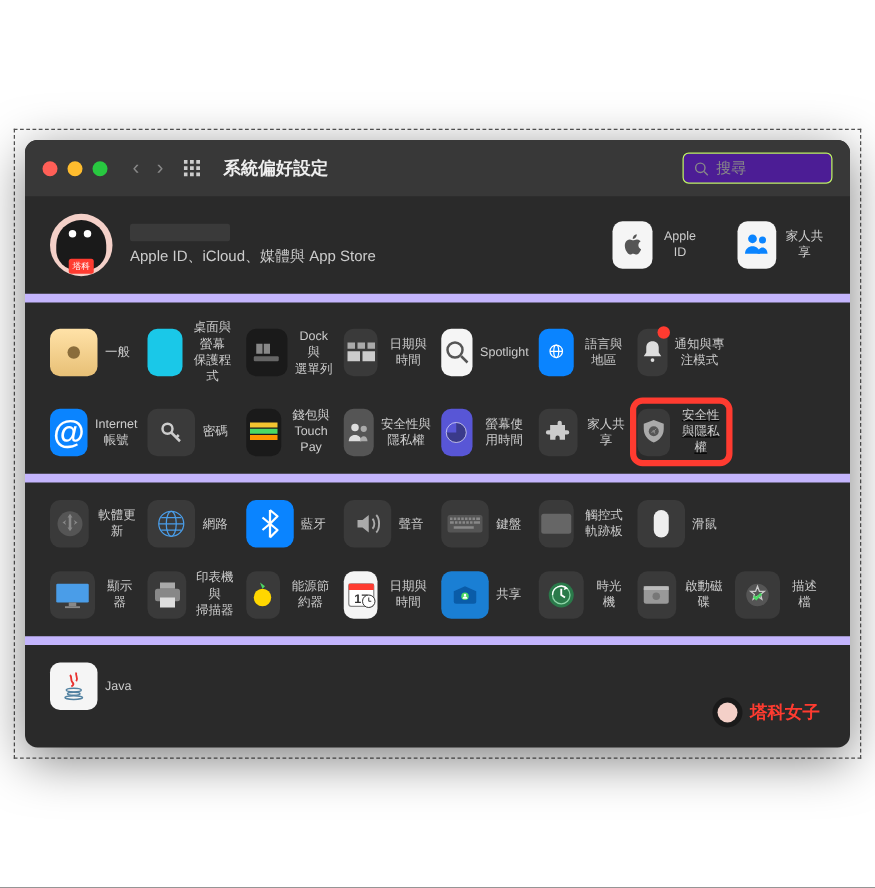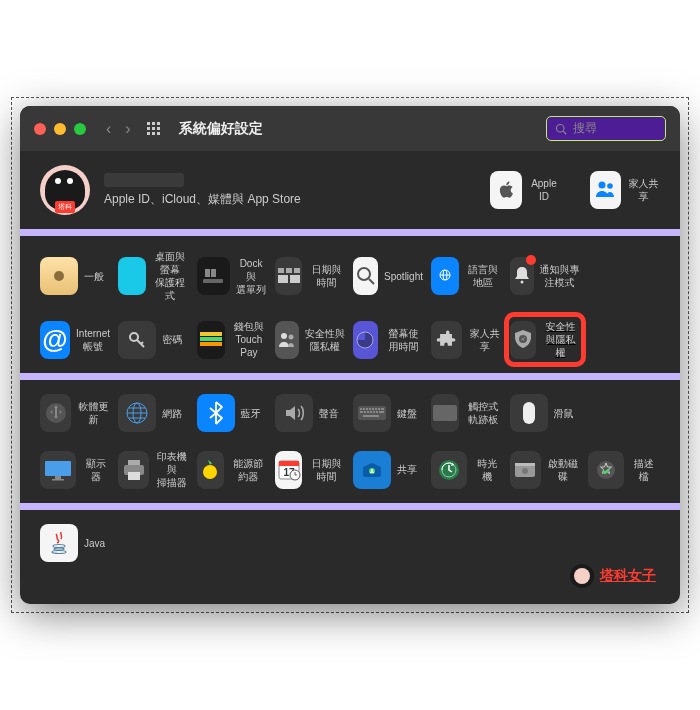--- a/index.html
+++ b/index.html
@@ -31,22 +31,22 @@
 .right-icons { display: flex; gap: 30px; }
 .pref-item { display: flex; align-items: center; gap: 6px; cursor: pointer; width: 70px; }
 .pref-item .label { color: #ccc; font-size: 10px; text-align: center; line-height: 1.3; white-space: pre-line; }
 .icon-box { width: 38px; height: 38px; border-radius: 8px; display: flex; align-items: center; justify-content: center; font-size: 20px; position: relative; }
 .grid-section { display: grid; grid-template-columns: repeat(8, 1fr); gap: 14px 6px; }
 .highlighted { position: relative; text-decoration: underline; }
 .highlighted::before { content: ''; position: absolute; inset: -8px -6px; border: 5px solid #ff3b30; border-radius: 10px; pointer-events: none; }
 .watermark { position: absolute; bottom: 16px; right: 24px; display: flex; align-items: center; gap: 6px; }
 .watermark-icon { width: 24px; height: 24px; background: #1a1a1a; border-radius: 50%; position: relative; }
 .watermark-icon::after { content:''; position:absolute; inset:4px; background:#f4d0c8; border-radius:50%; }
-.watermark span { color: #ff3b30; font-size: 14px; font-weight: bold; text-decoration: underline; }
-.section.last { position: relative; padding-bottom: 42px; }
+.watermark span { color: #ff3b30; font-size: 14px; font-weight: bold; }
+.section.last { position: relative; padding-bottom: 30px; }
 
 .bg-white { background: #f5f5f5; }
 .bg-blue { background: #0a84ff; }
 .bg-dark { background: #3a3a3a; }
 .bg-gray { background: #555; }
 .bg-black { background: #1a1a1a; }
 svg { display: block; }
 </style>
 </head>
 <body>

